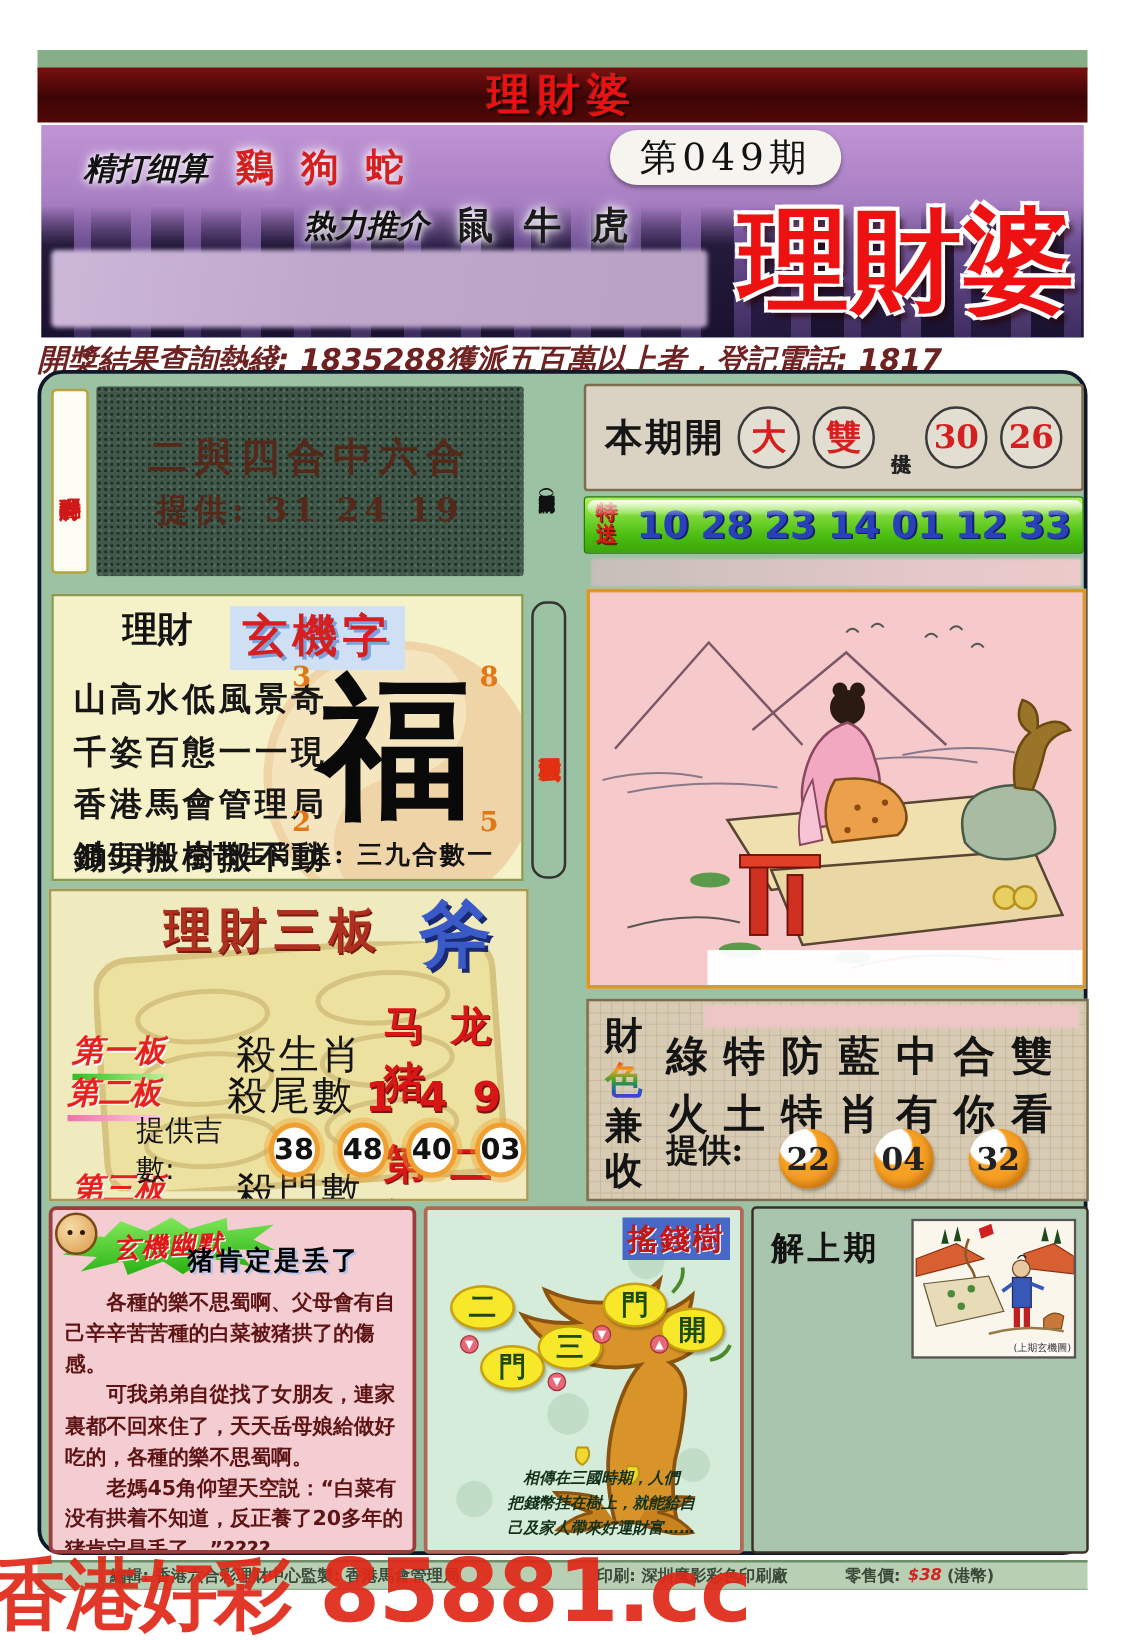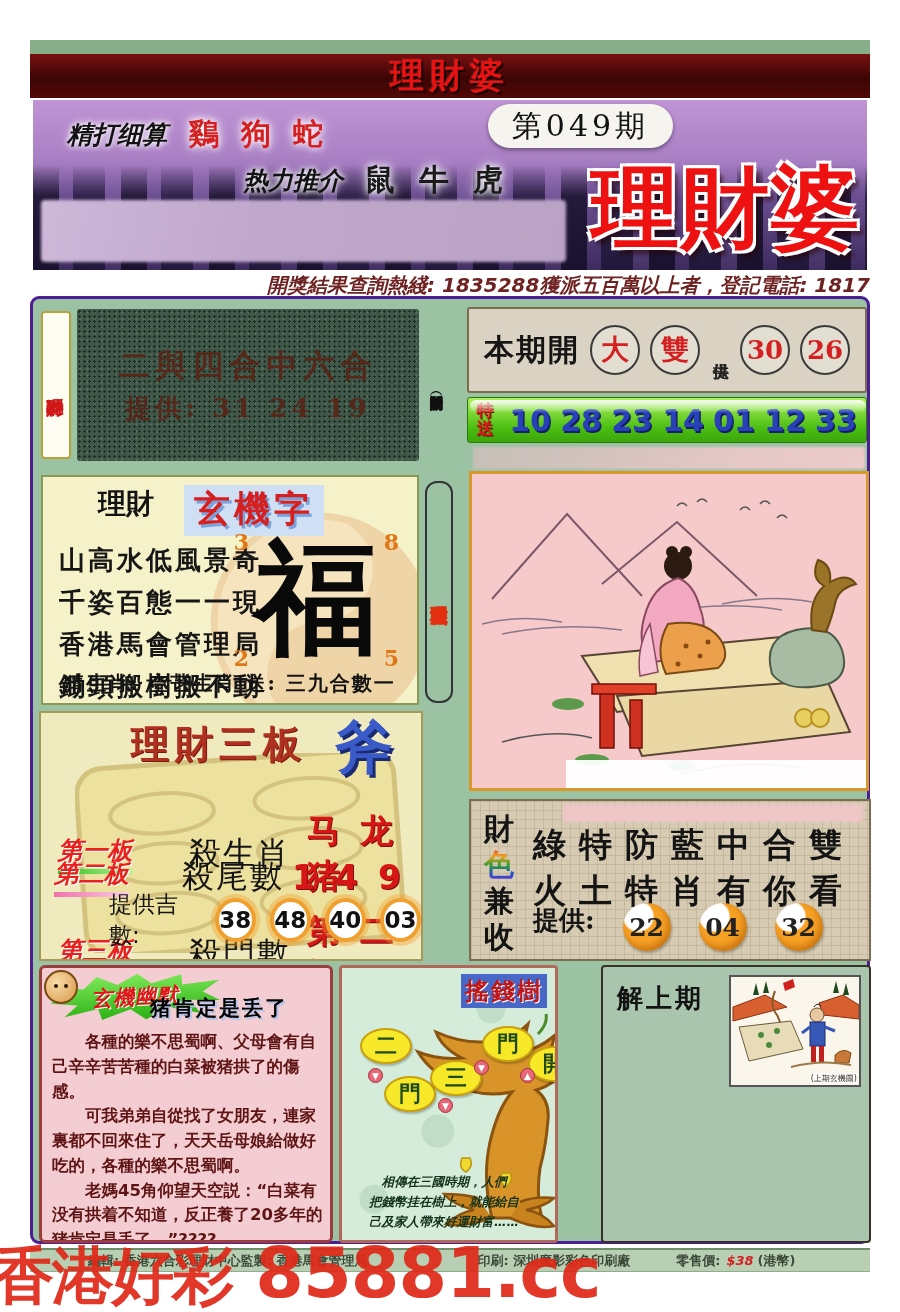--- a/index.html
+++ b/index.html
@@ -27,26 +27,26 @@
   .zodiac-dark { font-weight:bold; font-size:30px; color:#1a1a1a; letter-spacing:24px; text-shadow:0 0 6px #fff,0 0 12px #fff; }
   .issue-bubble { position:absolute; left:455px; top:4px; width:185px; height:44px; background:#f6f4ee;
     border-radius:22px; display:flex; align-items:center; justify-content:center;
     font-size:30px; letter-spacing:4px; color:#111; box-shadow:0 2px 4px rgba(0,0,0,.4); }
   .big-title { position:absolute; right:6px; bottom:2px; font-size:88px; font-weight:bold; color:#ee1111; letter-spacing:2px;
     text-shadow:-3px -3px 0 #fff, 3px -3px 0 #fff, -3px 3px 0 #fff, 3px 3px 0 #fff, 6px 7px 4px rgba(40,0,0,.55); }
   .banner-censor { position:absolute; left:8px; top:100px; width:525px; height:62px; border-radius:4px;
     background:linear-gradient(100deg,#cdb8d8,#c0a8cc 40%,#b9a2c4); filter:blur(1.5px); }
 
   
-  .hotline { position:absolute; left:30px; top:272px; width:840px; display:flex; justify-content:flex-end;
-    font-weight:bold; font-style:italic; font-size:20px; color:#6e2222; }
+  .hotline { position:absolute; left:30px; top:272px; width:840px; display:flex; justify-content:flex-start;
+    font-weight:bold; font-style:italic; font-size:24px; color:#6e2222; }
 
   
   .panel { position:absolute; left:30px; top:296px; width:840px; height:948px; background:#9cc2a4;
-    border:3px solid #4c1d95; border-radius:9px; }
+    border:3px solid #0f172a; border-radius:20px; }
   .panel > div { position:absolute; }
 
   
   .v-label { writing-mode:vertical-rl; text-orientation:upright; text-align:center; }
   .poem-strip { left:8px; top:12px; width:30px; height:148px; background:#fdfdf4; border:2px solid #b8a23c; border-radius:4px;
     color:#d01818; font-weight:bold; font-size:17px; display:flex; align-items:center; justify-content:center; }
   .scratch { left:44px; top:10px; width:342px; height:152px; background:#40584a;
     background-image:radial-gradient(rgba(20,34,26,.8) 1px, transparent 1.4px),
                      radial-gradient(rgba(120,140,120,.35) 1px, transparent 1.4px);
     background-size:5px 5px, 7px 7px; border-radius:3px;
@@ -147,21 +147,21 @@
   .burst-text { font-size:21px; font-weight:bold; font-style:italic; color:#e01818; text-shadow:1px 1px 0 #fff; letter-spacing:1px; }
   .mascot { position:absolute; left:2px; top:2px; width:34px; height:34px; border-radius:50%;
     background:radial-gradient(circle at 35% 35%, #f8dca8, #d89848); border:2px solid #7a4a14; }
   .mascot::after { content:""; position:absolute; left:8px; top:12px; width:4px; height:4px; border-radius:50%;
     background:#301808; box-shadow:10px 0 0 #301808; }
   .humor-title { position:absolute; left:108px; top:26px; font-size:21px; font-weight:bold; color:#000000;
     letter-spacing:2px; text-shadow:2px 2px 0 #b8c4ea; }
   .humor-text { position:absolute; left:10px; top:62px; width:274px; font-size:16.5px; line-height:1.5; color:#5e1414; font-weight:bold; }
   .humor-text p { text-indent:2em; }
 
-  .tree-box { left:306px; top:666px; width:219px; height:278px; background:#d4ecd9;
+  .tree-box { left:306px; top:666px; width:256px; height:278px; background:#d4ecd9;
     background-image:radial-gradient(circle at 20% 30%, rgba(180,210,188,.6) 0 12px, transparent 13px),
       radial-gradient(circle at 70% 15%, rgba(180,210,188,.6) 0 14px, transparent 15px),
       radial-gradient(circle at 45% 60%, rgba(180,210,188,.6) 0 16px, transparent 17px),
       radial-gradient(circle at 85% 75%, rgba(180,210,188,.6) 0 13px, transparent 14px),
       radial-gradient(circle at 15% 85%, rgba(180,210,188,.6) 0 14px, transparent 15px);
     border:3px solid #b06858; border-radius:4px; overflow:hidden; }
   .tree-title { position:absolute; right:8px; top:6px; font-size:24px; font-weight:bold; color:#c01818;
     background:#4868c8; padding:1px 4px; letter-spacing:2px; text-shadow:1px 1px 0 #fff; }
   .leaf { position:absolute; width:52px; height:36px; background:#f8e82a; border:2px solid #c8a010; border-radius:50%;
     display:flex; align-items:center; justify-content:center; font-size:22px; font-weight:bold; color:#1c4a10;
@@ -324,21 +324,21 @@
           <ellipse cx="235" cy="50" rx="52" ry="20" fill="none" stroke="#d0bc74" stroke-width="4"></ellipse>
           <ellipse cx="90" cy="105" rx="52" ry="20" fill="none" stroke="#d0bc74" stroke-width="4"></ellipse>
           <ellipse cx="235" cy="100" rx="52" ry="20" fill="none" stroke="#d0bc74" stroke-width="4"></ellipse>
           <ellipse cx="90" cy="155" rx="52" ry="20" fill="none" stroke="#d0bc74" stroke-width="4"></ellipse>
           <ellipse cx="235" cy="152" rx="52" ry="20" fill="none" stroke="#d0bc74" stroke-width="4"></ellipse>
         </g>
       </svg>
       <div class="tb-title serif">理財三板</div>
       <div class="tb-axe serif">斧</div>
 
-      <div class="tb-row" style="top:96px;">
+      <div class="tb-row" style="top:86px;">
         <span class="tb-label u-green"><span>第一板</span></span>
         <span class="tb-key">殺生肖</span>
         <span class="tb-val">马龙猪</span>
       </div>
       <div class="tb-row" style="top:142px;">
         <span class="tb-label u-pink"><span>第二板</span></span>
         <span class="tb-key">殺尾數</span>
         <span class="tb-val">149</span>
       </div>
       <div class="tb-row" style="top:196px;">

